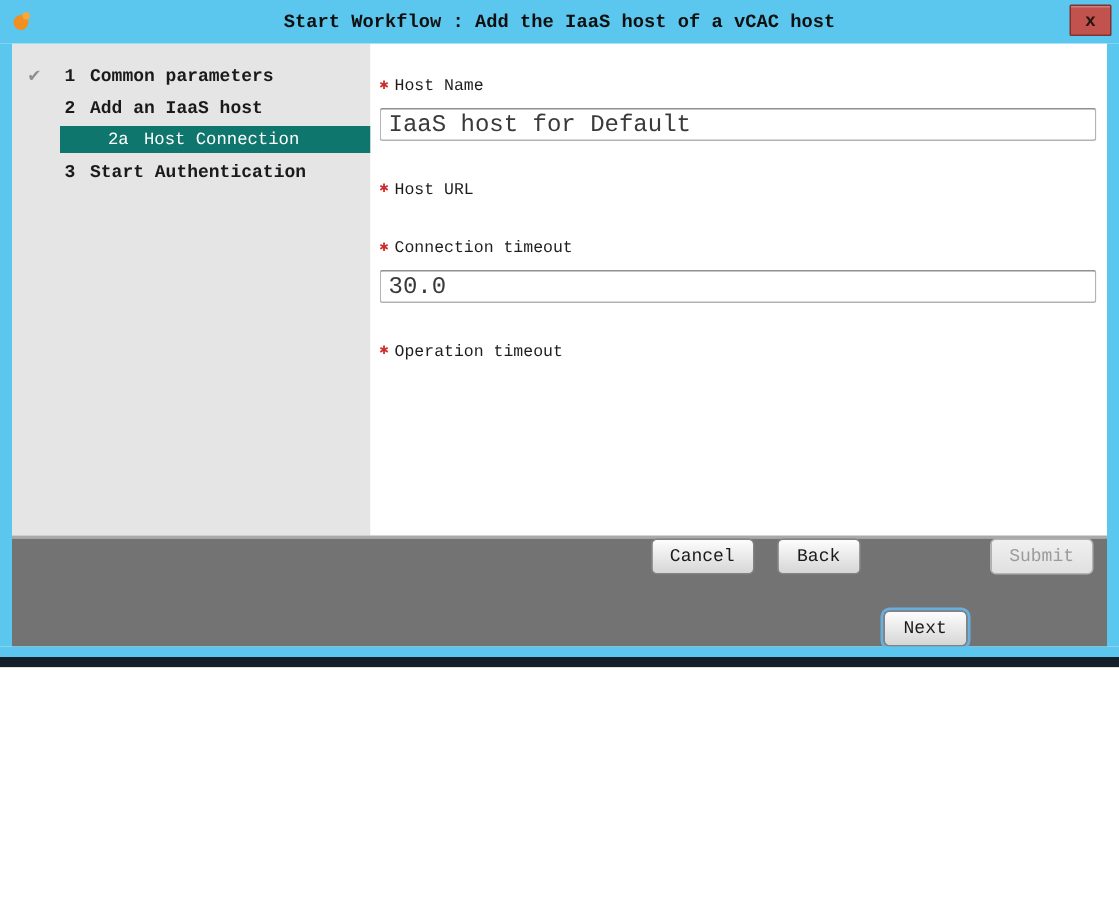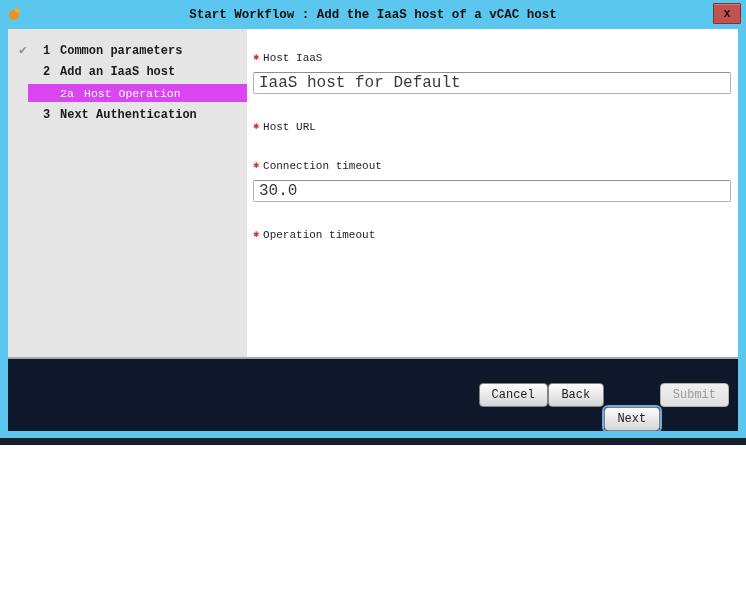--- a/index.html
+++ b/index.html
@@ -61,22 +61,22 @@
     position:absolute; left:11px; top:1px;
     color:#8f8f8f; font-size:13px; font-weight:normal; line-height:15px;
   }
   .step .num { flex:none; width:17px; }
   .step.sub {
     font-weight:normal; font-size:11.5px; color:#222;
     height:16px; margin-bottom:2px; padding-left:60px;
   }
   .step.sub .num { width:24px; }
   .step.selected {
-    background:#d946ef; color:#ffffff;
-    margin-left:20px; padding-left:32px;
+    background:#0f766e; color:#ffffff;
+    margin-left:32px; padding-left:32px;
     height:18px; margin-bottom:4px; margin-top:2px;
   }
   
   .main { flex:1 1 auto; background:#fff; padding:23px 7px 0 6px; overflow:hidden; }
   .field { margin-bottom:27px; }
   .label-row {
     display:flex; align-items:center; margin-bottom:8px;
     font-size:11px; color:#1e1e1e;
   }
   .req {
@@ -85,23 +85,23 @@
   .tinput {
     display:block; width:100%; height:22px;
     border:1px solid #b3b3b3; border-top-color:#8f8f8f;
     border-radius:2px; background:#fff;
     font-family:inherit; font-size:16px; color:#3a3a3a;
     padding:0 5px; outline:none;
   }
   
   .sep { flex:0 0 2px; background:#a9a9a9; }
   .footer {
-    flex:0 0 41px; background:#0f172a;
-    display:flex; align-items:center; justify-content:flex-end;
-    padding-right:9px; 
+    flex:0 0 41px; background:#737373;
+    display:flex; align-items:flex-start; justify-content:flex-end;
+    padding-right:9px; gap:15px;
   }
   .btn {
     min-width:56px; height:24px; padding:0 12px;
     border:1px solid #828282; border-radius:4px;
     background:linear-gradient(#fdfdfd,#d6d6d6);
     font-family:inherit; font-size:12px; color:#1a1a1a;
     cursor:pointer; line-height:1;
   }
   .btn.focused { box-shadow:0 0 0 2px #6aaede;margin-top:48px; }
   .btn.disabled {
@@ -132,33 +132,33 @@
     <span class="lbl">Common parameters</span>
   </div>
           <div class="step">
 
     <span class="num">2</span>
     <span class="lbl">Add an IaaS host</span>
   </div>
           <div class="step sub selected">
 
     <span class="num">2a</span>
-    <span class="lbl">Host Operation</span>
+    <span class="lbl">Host Connection</span>
   </div>
           <div class="step">
 
     <span class="num">3</span>
-    <span class="lbl">Next Authentication</span>
+    <span class="lbl">Start Authentication</span>
   </div>
         </nav>
       <main class="main" id="form">
           <div class="field">
     <div class="label-row">
       <span class="req">✱</span>
-      <span class="flabel">Host IaaS</span>
+      <span class="flabel">Host Name</span>
     </div>
     <input class="tinput" type="text" value="IaaS host for Default" style="">
   </div>
           <div class="field">
     <div class="label-row">
       <span class="req">✱</span>
       <span class="flabel">Host URL</span>
     </div>
   </div>
           <div class="field">

